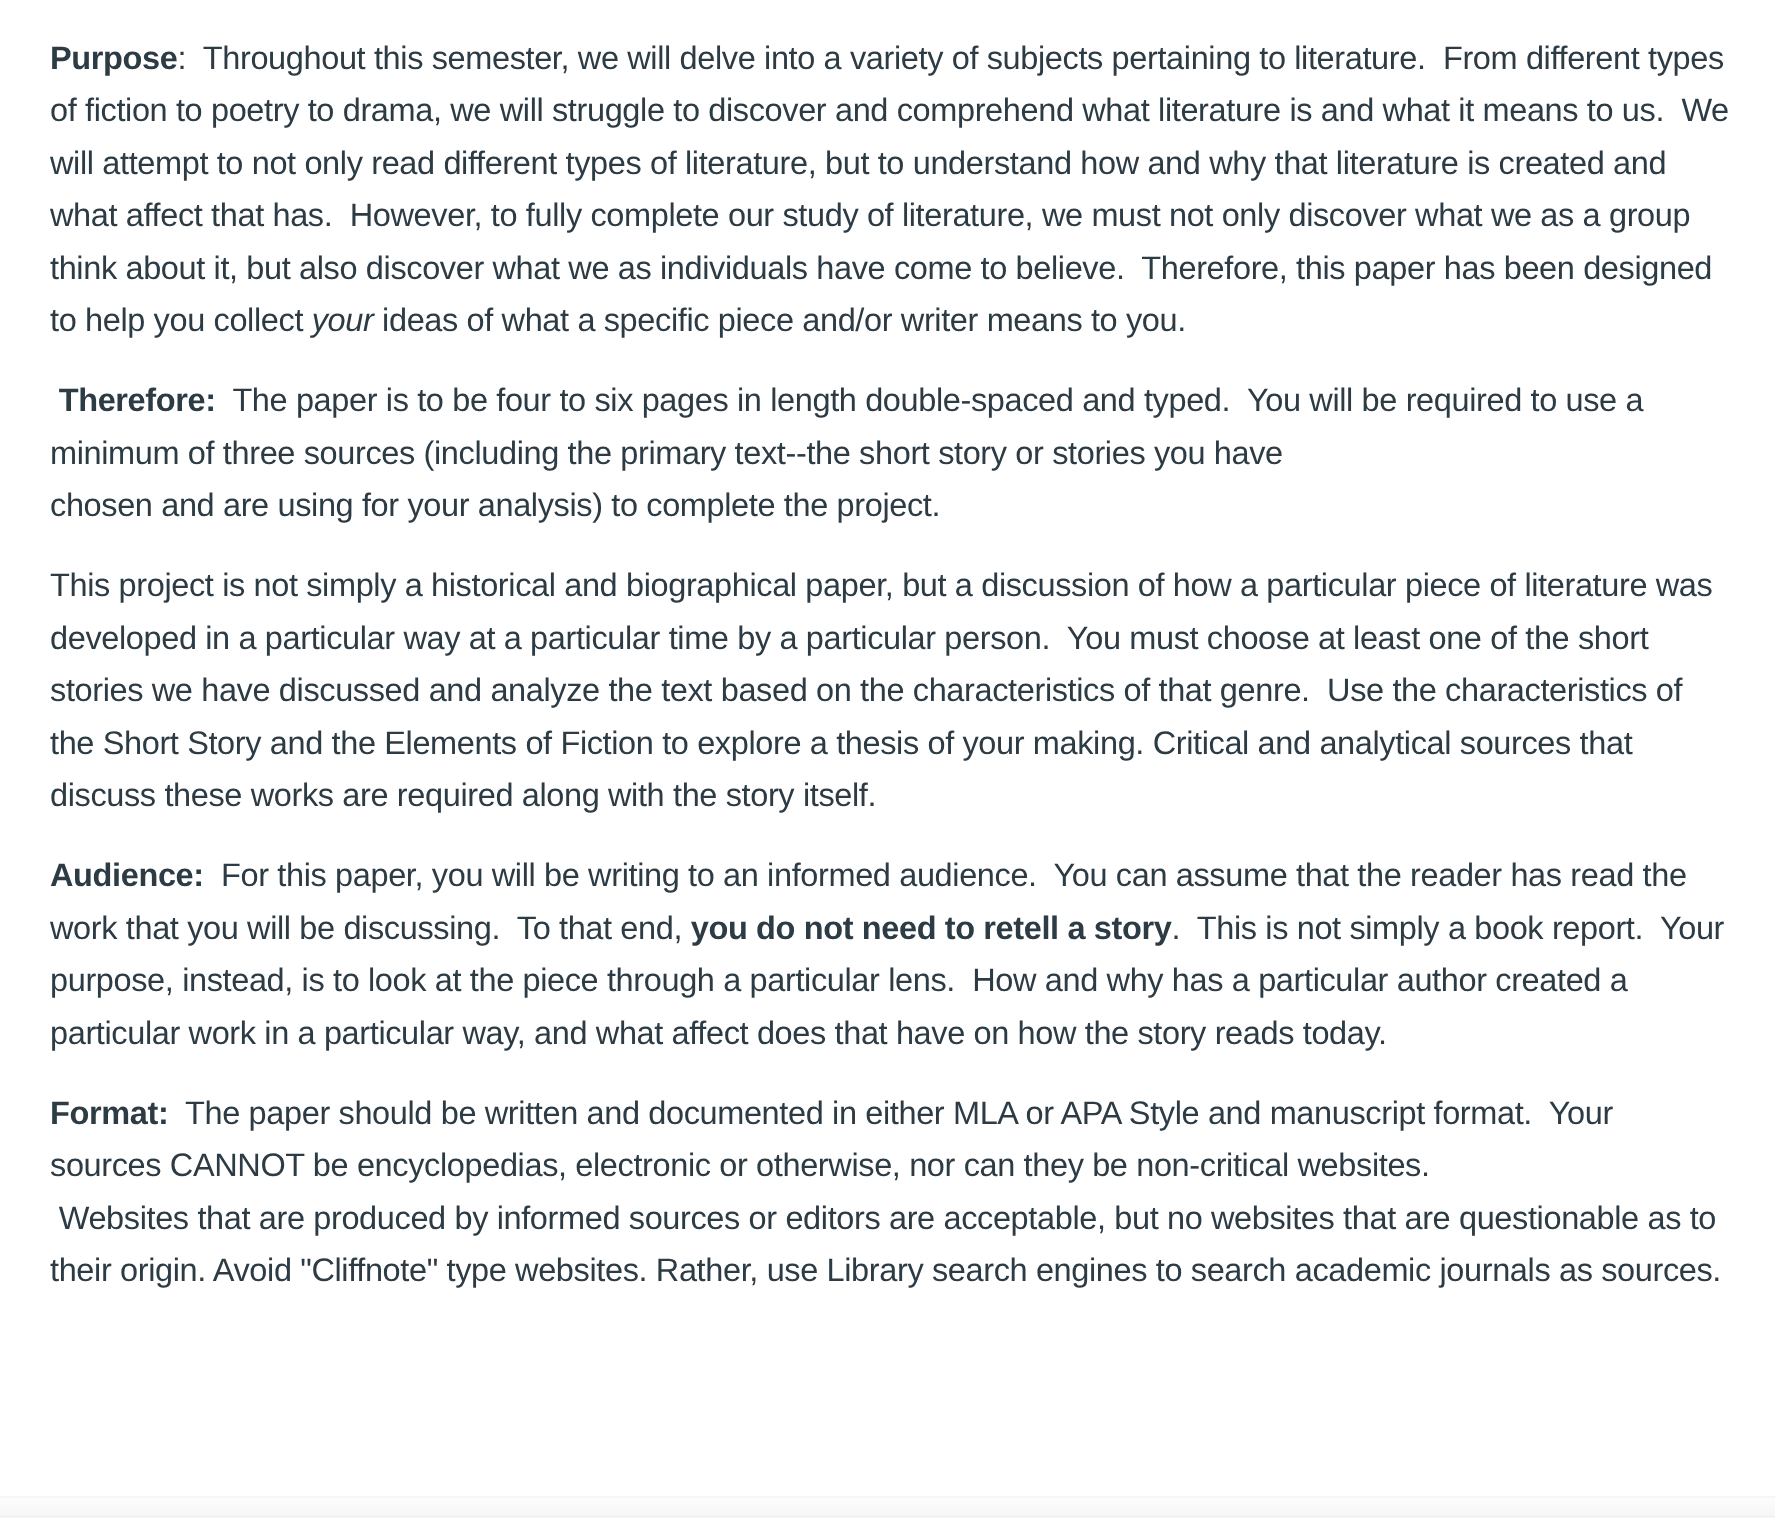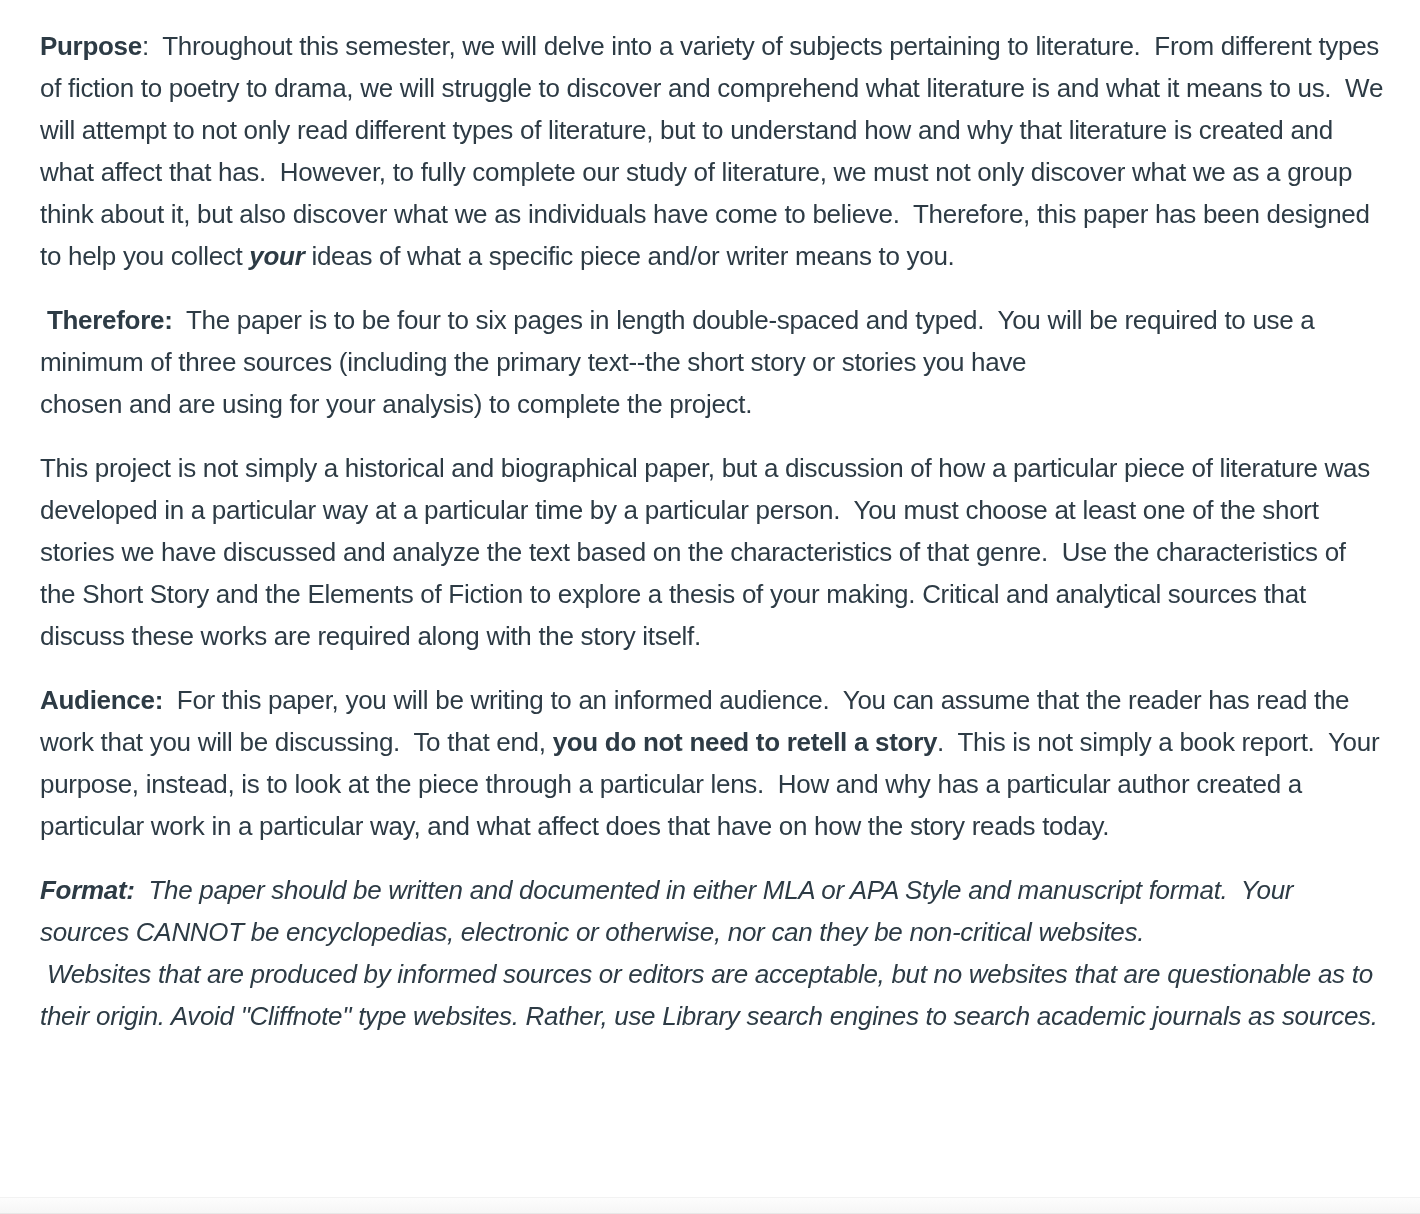--- a/index.html
+++ b/index.html
@@ -20,25 +20,24 @@
     font-size: 26px;
     line-height: 42px;
     letter-spacing: -0.3px;
   }
   .para {
     margin: 0 0 22px 0;
     white-space: pre-wrap;
   }
   .para:last-child {
     margin-bottom: 4px;
-    font-style: italic;
   }
   .n  { font-weight: normal; }
   .b  { font-weight: bold; }
-  .bi { font-weight: bold; font-style: italic; }
+  .bi { font-weight: normal; font-style: italic; }
   .bottom-strip {
     position: absolute;
     left: 0;
     bottom: 0;
     width: 100%;
     height: 17px;
     background: linear-gradient(#fdfdfd, #f6f6f6);
     border-top: 1px solid #f2f2f2;
     border-bottom: 1px solid #e8e8e8;
     box-sizing: border-box;

